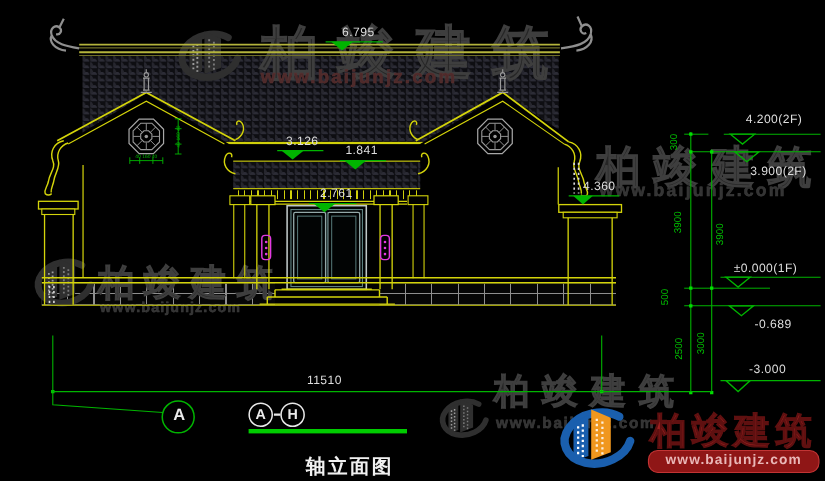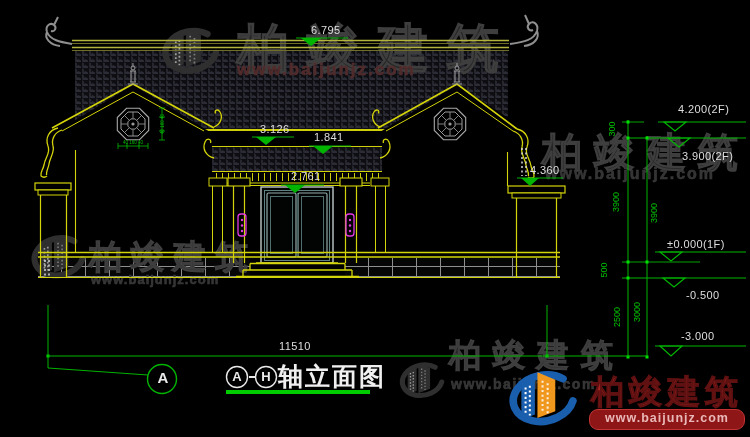--- a/index.html
+++ b/index.html
@@ -30,22 +30,22 @@
   .wm-chars{position:absolute;color:#262626;-webkit-text-stroke:1px #3e3e3e;font-weight:bold;
             white-space:nowrap;line-height:1;}
   .wm-url{position:absolute;color:#343434;-webkit-text-stroke:.5px #3e3e3e;font-weight:bold;
           white-space:nowrap;line-height:1;}
   .wm-url.red{color:#4e2a2a;-webkit-text-stroke:.5px #5a3030;}
   .logo-chars{position:absolute;color:#a32222;-webkit-text-stroke:1px #5f1010;font-weight:bold;
               white-space:nowrap;line-height:1;}
   .logo-pill{position:absolute;background:#8f1616;border:1px solid #c23434;border-radius:9px;
              color:#e9b7b7;font-weight:bold;font-size:12.5px;line-height:17px;text-align:center;
              letter-spacing:1px;white-space:nowrap;}
-  .title-zh{position:absolute;color:#f0f0f0;font-weight:bold;font-size:25px;letter-spacing:2px;
-            white-space:nowrap;line-height:27px;}
+  .title-zh{position:absolute;color:#f0f0f0;font-weight:bold;font-size:18px;letter-spacing:2px;
+            white-space:nowrap;line-height:27px;margin-top:48px;}
   .title-ax{position:absolute;color:#eaeaea;font-weight:bold;font-size:13px;width:20px;text-align:center;line-height:14px;}
   svg{display:block;}
 </style>
 </head>
 <body>
 
 <div id="stage">
 
   <svg width="0" height="0" style="position:absolute" aria-hidden="true">
     <defs>
@@ -253,21 +253,21 @@
   <span class="wdim" style="left:311px;top:24px;z-index:4">6.795</span>
   <span class="wdim" style="left:260px;top:123px;z-index:4">3.126</span>
   <span class="wdim" style="left:314px;top:131px;z-index:4">1.841</span>
   <span class="wdim" style="left:291px;top:170px;z-index:4">2.761</span>
   <span class="wdim" style="left:530px;top:164px;z-index:4">4.360</span>
   <span class="wdim" style="left:279px;top:340px;z-index:4">11510</span>
 
   <span class="wdim" style="left:678px;top:103px;z-index:4">4.200(2F)</span>
   <span class="wdim" style="left:682px;top:150px;z-index:4">3.900(2F)</span>
   <span class="wdim" style="left:667px;top:238px;z-index:4">±0.000(1F)</span>
-  <span class="wdim" style="left:686px;top:289px;z-index:4">-0.500</span>
+  <span class="wdim" style="left:686px;top:289px;z-index:4">-0.689</span>
   <span class="wdim" style="left:681px;top:330px;z-index:4">-3.000</span>
 
   <span class="gdim" style="left:594px;top:123px;z-index:4">300</span>
   <span class="gdim" style="left:598px;top:196px;z-index:4">3900</span>
   <span class="gdim" style="left:586px;top:264px;z-index:4">500</span>
   <span class="gdim" style="left:599px;top:311px;z-index:4">2500</span>
   <span class="gdim" style="left:636px;top:207px;z-index:4">3900</span>
   <span class="gdim" style="left:619px;top:306px;z-index:4">3000</span>
 
   <span class="tiny" style="left:114px;top:140px;width:38px;z-index:4">40 160 40</span>

